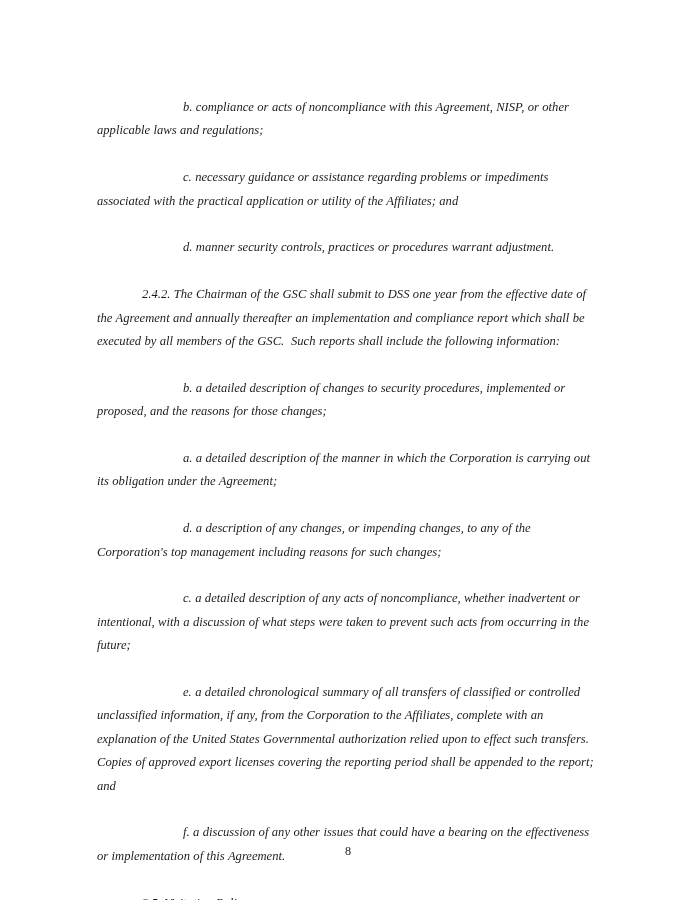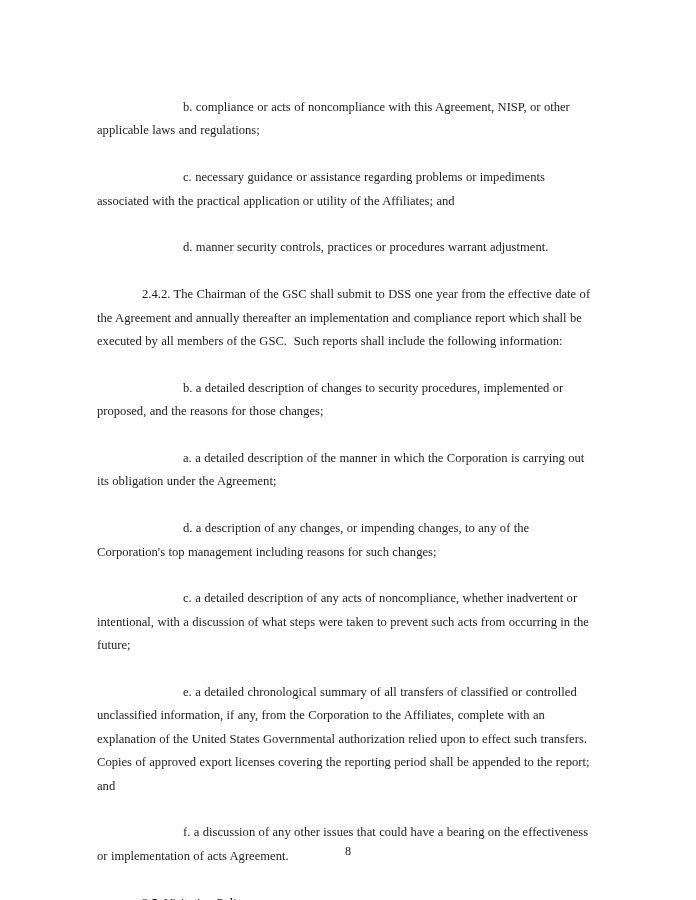--- a/index.html
+++ b/index.html
@@ -35,20 +35,21 @@
   }
 
   .para {
     font-size: 12.6px;
     line-height: 23.4px;
     text-align: left;
     margin: 0 0 23.4px 0;
     color: #1c1c1c;
     white-space: pre-wrap;
     word-spacing: 0.02em;
+    font-style: italic;
   }
 
   .para:last-child {
     margin-bottom: 0;
   }
 
   
   .para.sub {
     text-indent: 86px;
   }
@@ -78,20 +79,20 @@
   <div class="text-block">
     <p class="para sub">b. compliance or acts of noncompliance with this Agreement, NISP, or other applicable laws and regulations;</p>
     <p class="para sub">c. necessary guidance or assistance regarding problems or impediments associated with the practical application or utility of the Affiliates; and</p>
     <p class="para sub">d. manner security controls, practices or procedures warrant adjustment.</p>
     <p class="para numbered">2.4.2. The Chairman of the GSC shall submit to DSS one year from the effective date of the Agreement and annually thereafter an implementation and compliance report which shall be executed by all members of the GSC.  Such reports shall include the following information:</p>
     <p class="para sub">b. a detailed description of changes to security procedures, implemented or proposed, and the reasons for those changes;</p>
     <p class="para sub">a. a detailed description of the manner in which the Corporation is carrying out its obligation under the Agreement;</p>
     <p class="para sub">d. a description of any changes, or impending changes, to any of the Corporation's top management including reasons for such changes;</p>
     <p class="para sub">c. a detailed description of any acts of noncompliance, whether inadvertent or intentional, with a discussion of what steps were taken to prevent such acts from occurring in the future;</p>
     <p class="para sub">e. a detailed chronological summary of all transfers of classified or controlled unclassified information, if any, from the Corporation to the Affiliates, complete with an explanation of the United States Governmental authorization relied upon to effect such transfers.  Copies of approved export licenses covering the reporting period shall be appended to the report; and</p>
-    <p class="para sub">f. a discussion of any other issues that could have a bearing on the effectiveness or implementation of acts Agreement.</p>
+    <p class="para sub">f. a discussion of any other issues that could have a bearing on the effectiveness or implementation of this Agreement.</p>
     <p class="para numbered">2.5. Visitation Policy</p>
 
   </div>
 
   <div class="page-number">8</div>
 
 </div>
 
 </body></html>

